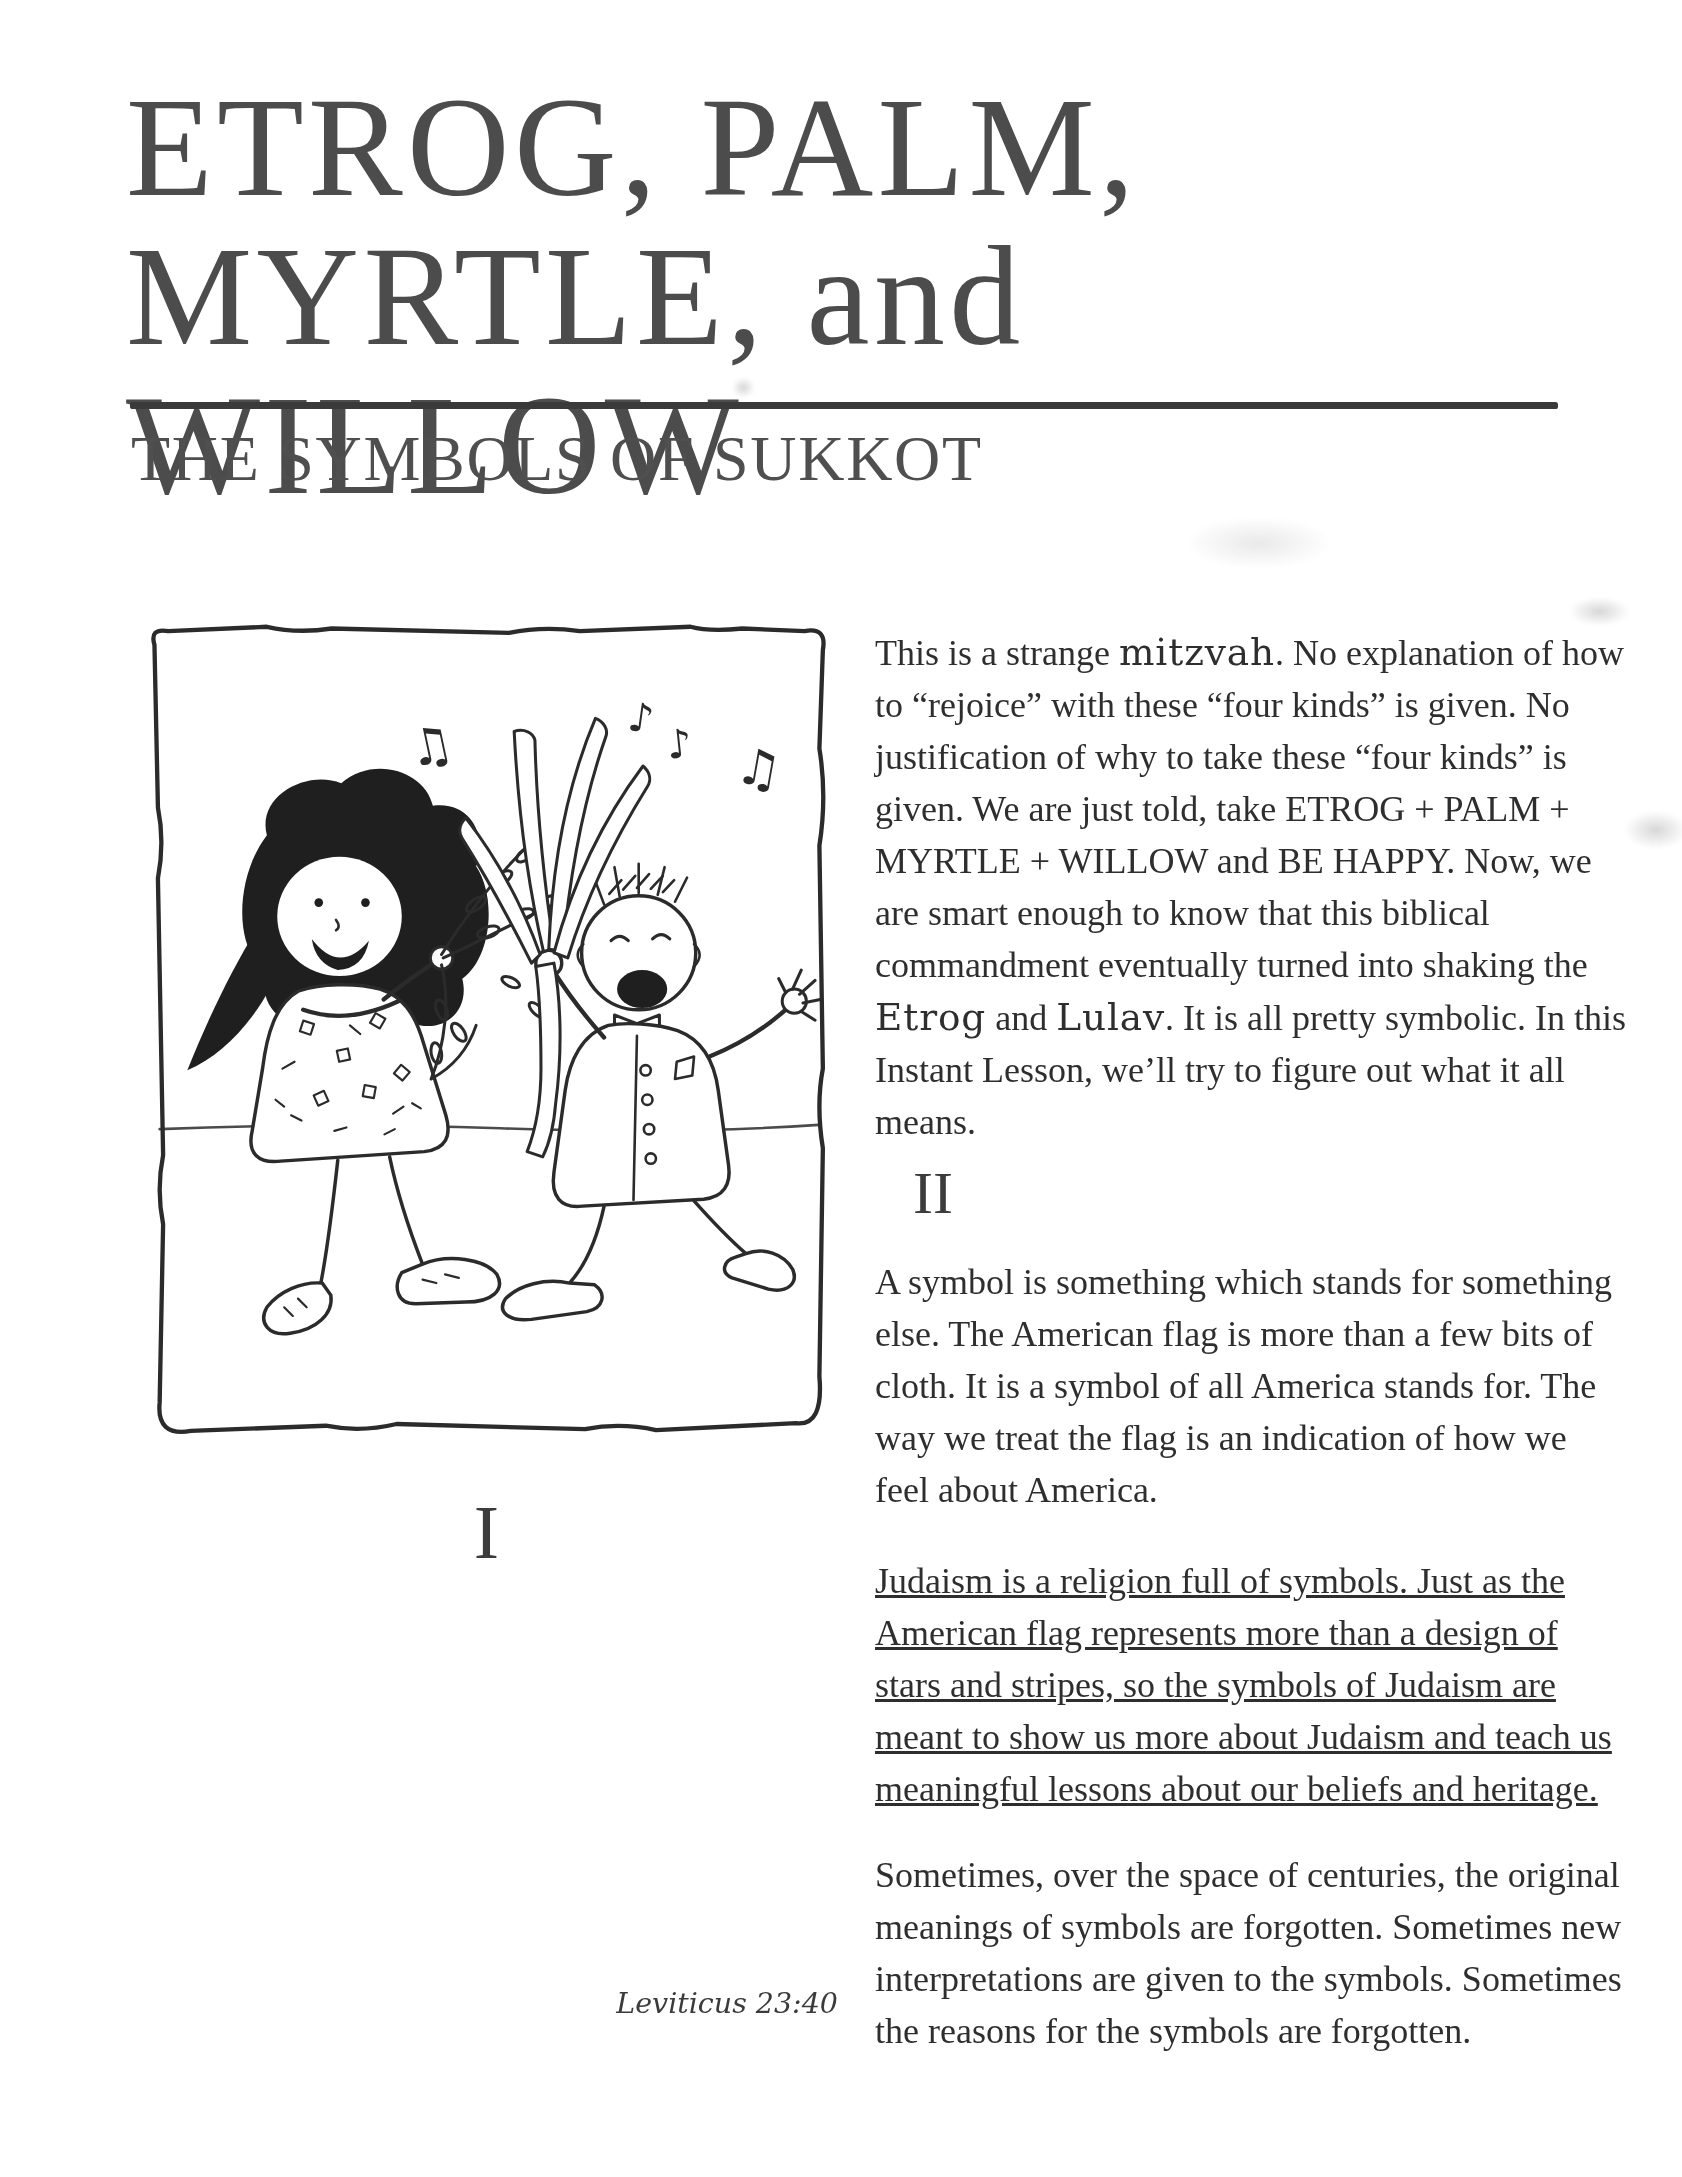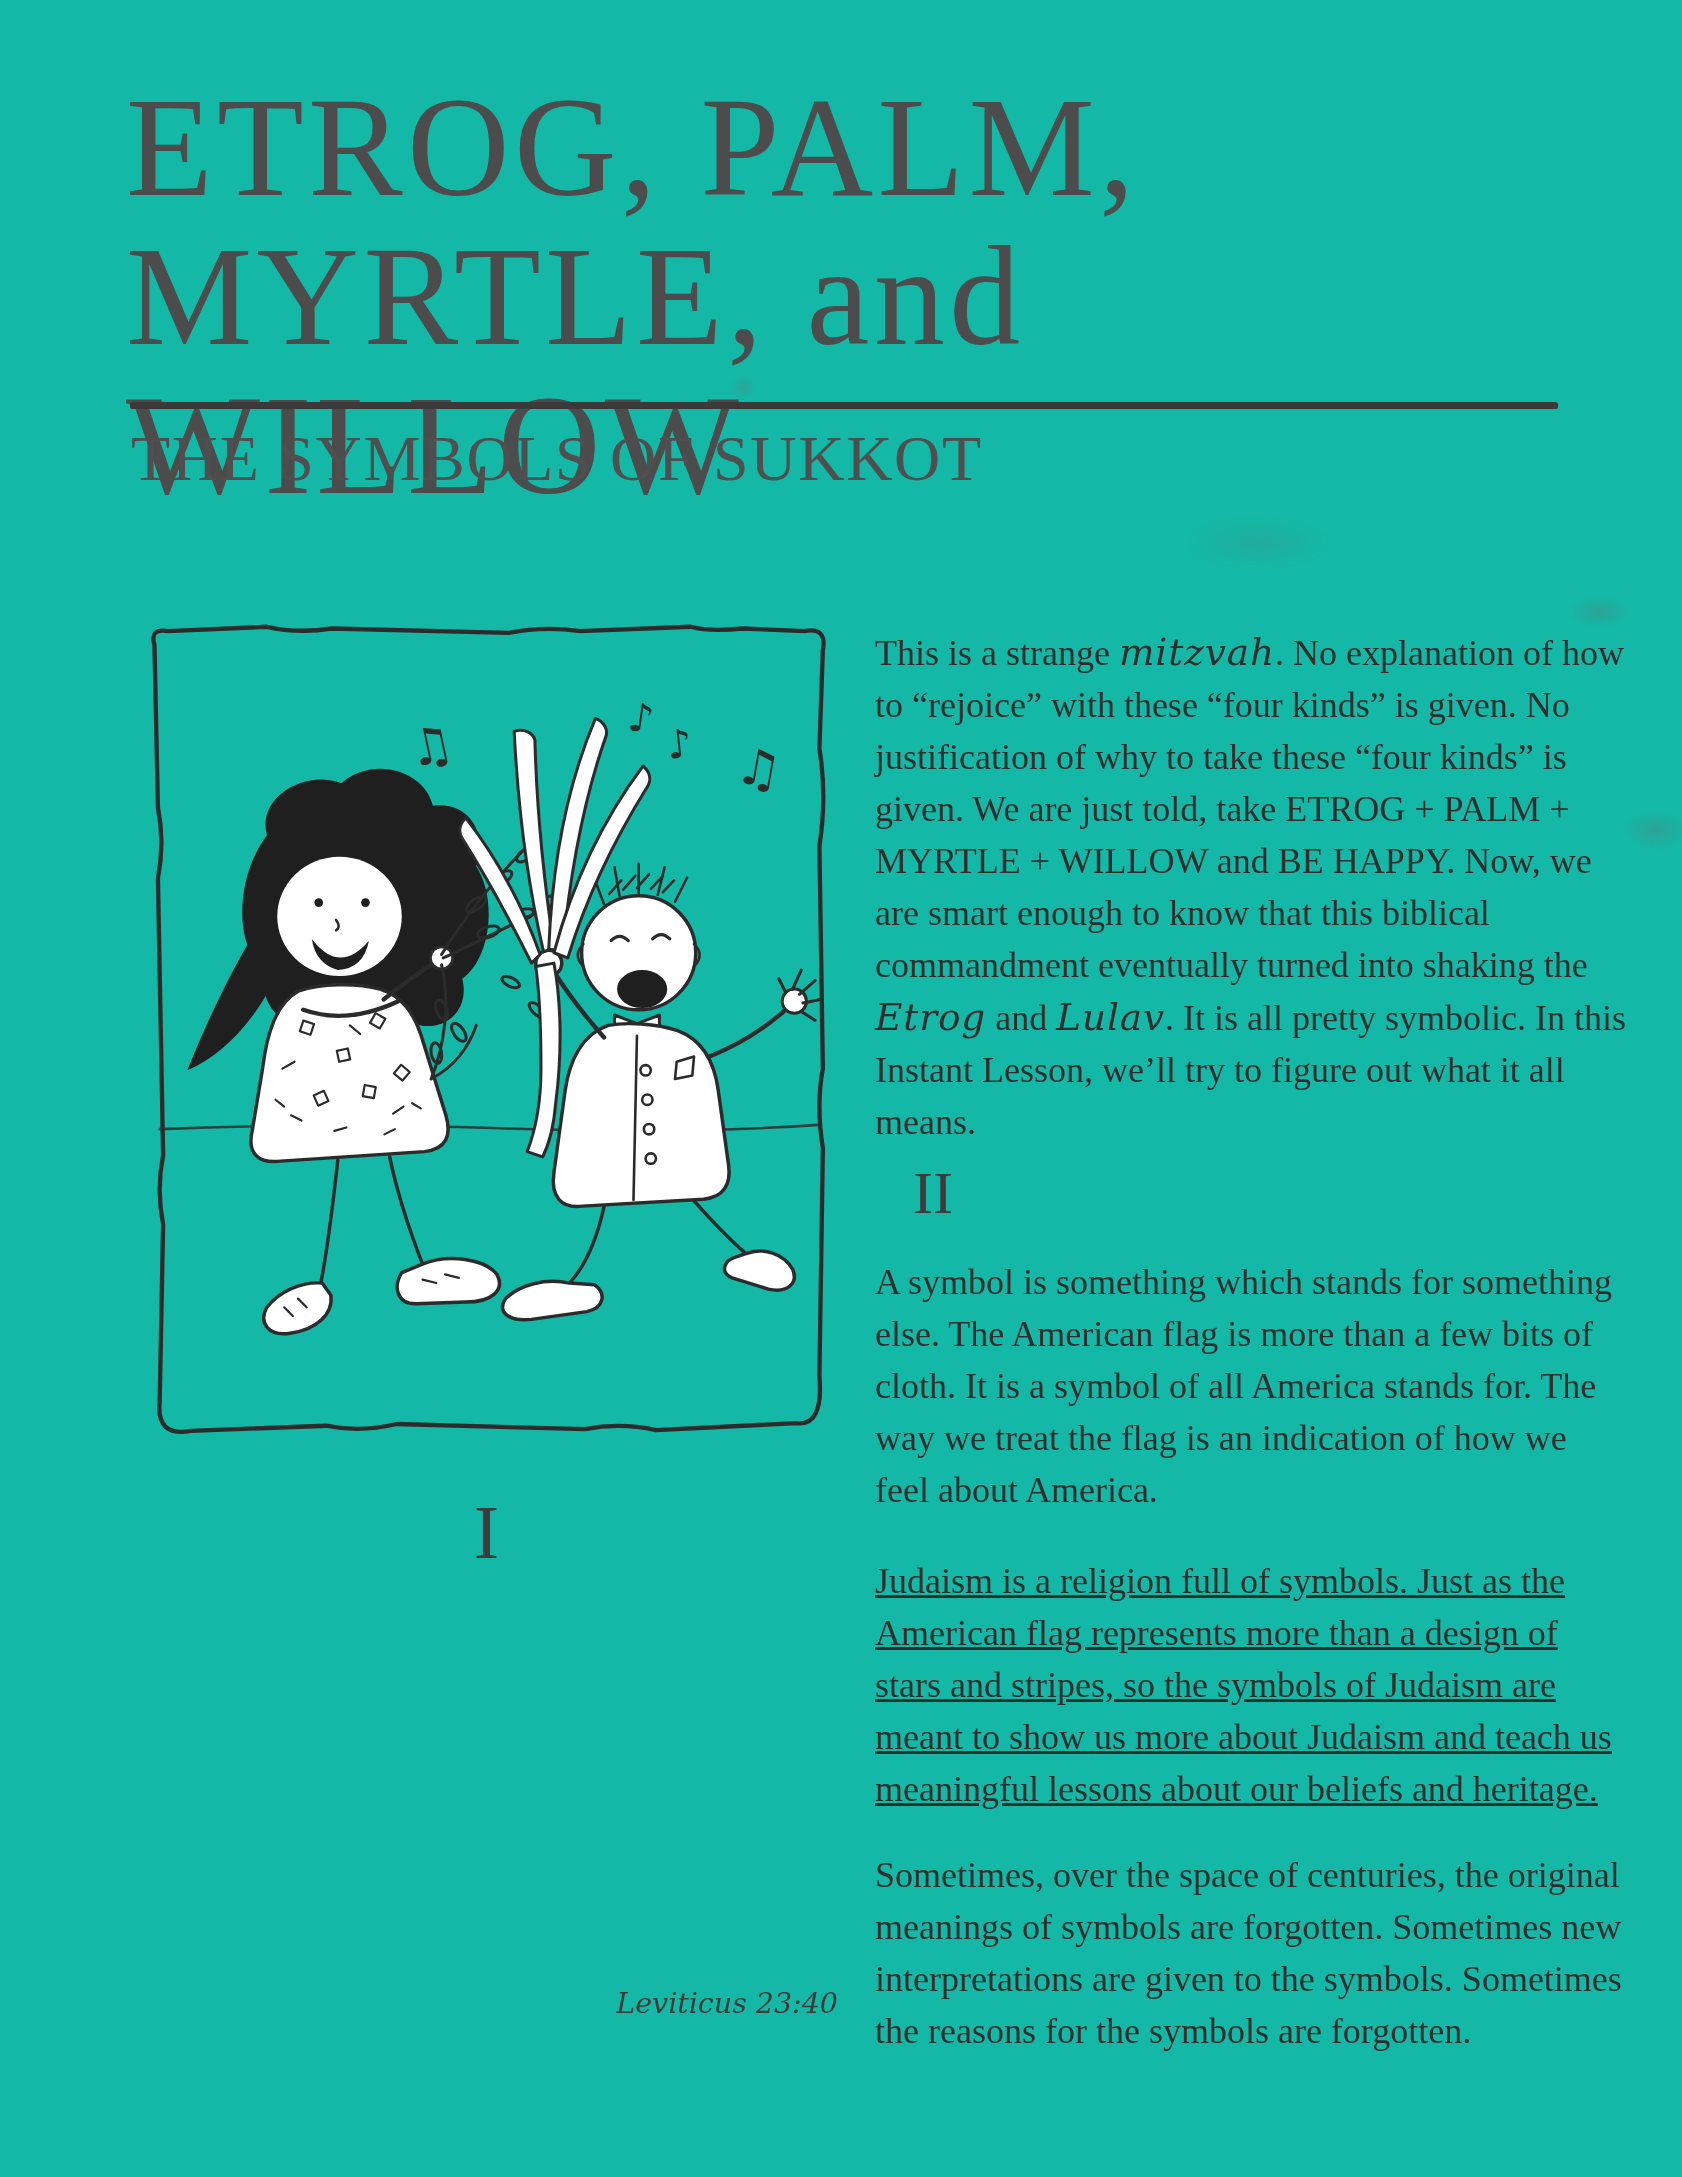--- a/index.html
+++ b/index.html
@@ -1,18 +1,18 @@
 <!DOCTYPE html>
 <html style="font-size:14px"><head>
 <meta charset="utf-8">
 <style>
   html,body { margin:0; padding:0; background:#d9d9d9; }
   .page {
     position:relative; width:1683px; height:2177px;
-    background:#14b8a6; overflow:hidden;
+    background:#ffffff; overflow:hidden;
     font-family:"Liberation Serif", serif; color:#2f2f2f;
   }
   
   .title {
     position:absolute; left:126px; top:73px; width:1487px;
     font-size:142px; line-height:149px; letter-spacing:4.3px;
     color:#4c4c4c; font-weight:normal;
   }
   .rule {
     position:absolute; left:130px; top:402px; width:1428px; height:7px;
@@ -48,21 +48,21 @@
   .rc { position:absolute; left:875px; width:754px; font-size:36px; line-height:52px; color:#2e2e2e; text-align:left; }
   .p1 { top:626px; }
   .numeral-two {
     position:absolute; left:913px; top:1154px; width:754px;
     text-align:left; font-size:60px; color:#3c3c3c; line-height:78px;
   }
   .p2 { top:1256px; }
   .p3 { top:1555px;text-decoration:underline; }
   .p4 { top:1849px; }
   .seg-script {
-    font-style:italic; font-family:"DejaVu Serif", serif;
+    font-family:"DejaVu Serif", serif;
     font-size:1.04em; letter-spacing:0.9px;
   }
   .seg-bold { font-weight:normal; }
   
   .smudge {
     position:absolute; pointer-events:none;
     background:radial-gradient(closest-side, rgba(110,110,110,.28), rgba(110,110,110,0));
     filter:blur(1.7px);
   }
   .sm1 { left:1569px; top:597px;  width:61px; height:29px; }

